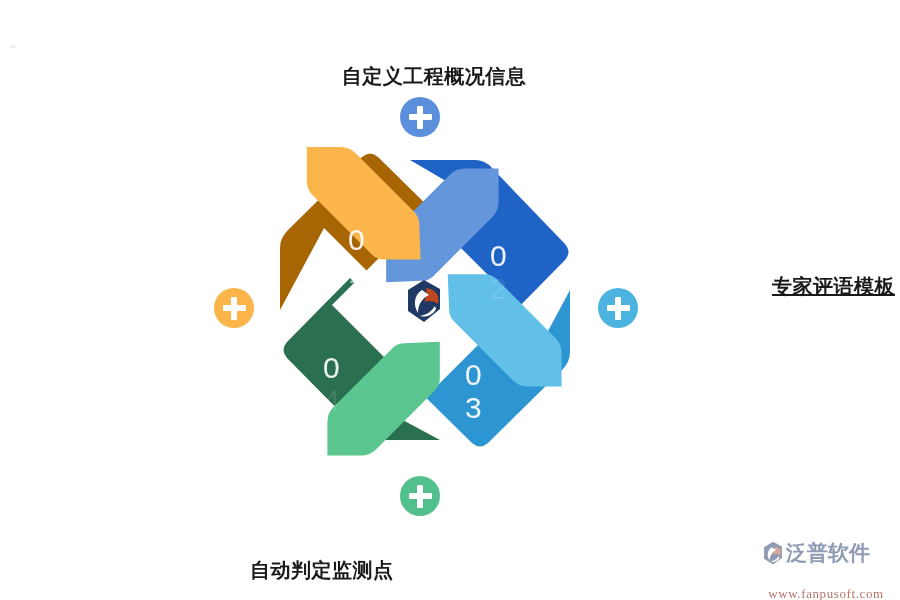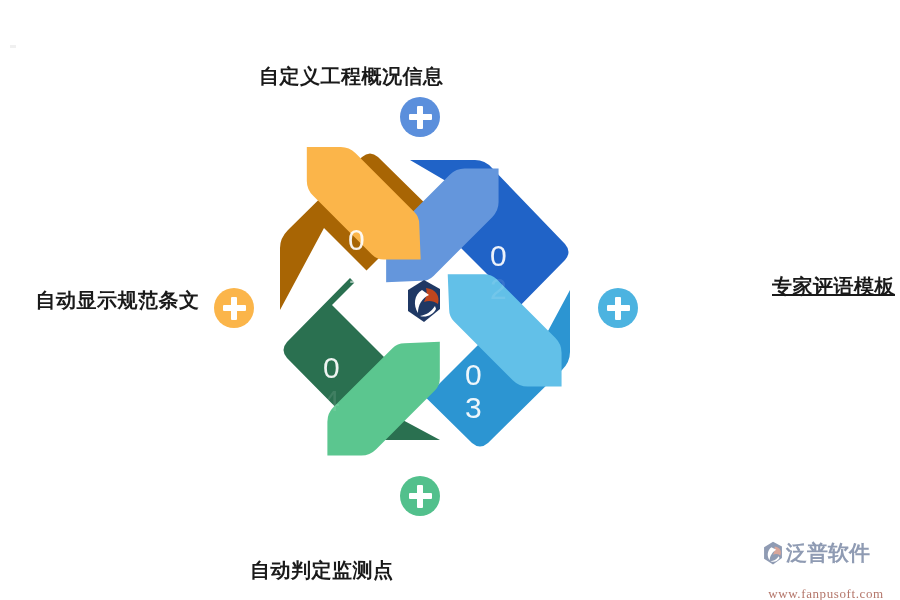--- a/index.html
+++ b/index.html
@@ -51,24 +51,24 @@
   .label {
     position: absolute;
     font-size: 20px;
     font-weight: bold;
     color: #1a1a1a;
     letter-spacing: 0.5px;
     line-height: 1.45;
   }
 
   .label-top {
-    left: 259px;
+    left: 234px;
     top: 62px;
     width: 400px;
-    text-align: left;
+    text-align: center;
   }
   .label-bottom {
     left: 250px;
     top: 556px;
     width: 400px;
     text-align: left;
   }
   .label-left {
     left: 20px;
     top: 286px;
@@ -298,21 +298,20 @@
     <span class="bar-h"></span>
     <span class="bar-v"></span>
   </div>
 
   <div class="label label-top">自定义工程概况信息</div>
 
   <div class="label label-right">专家评语模板</div>
 
   <div class="label label-bottom">自动判定监测点</div>
 
-  <div class="label label-left">自动显示规范条文</div>
 
   <div class="watermark">
     <div class="watermark-row">
       <svg class="watermark-mark" viewBox="0 0 32 32">
         <path d="M16 2 L27 8 L27 22 L16 30 L5 23 L5 9 Z" fill="#8f9bb3"></path>
         <path d="M18 8 C25 9 27 14 25 19 C22 17 19 17 16 18 C18 14 18 11 18 8 Z" fill="#d9a69a"></path>
         <path d="M14 9 C9 13 8 20 12 25 C12 20 15 15 20 12 Z" fill="#ffffff"></path>
         <path d="M23 20 C20 24 17 26 13 26 C17 28 22 26 24 22 Z" fill="#ffffff"></path>
       </svg>
       <div class="watermark-name">泛普软件</div>

